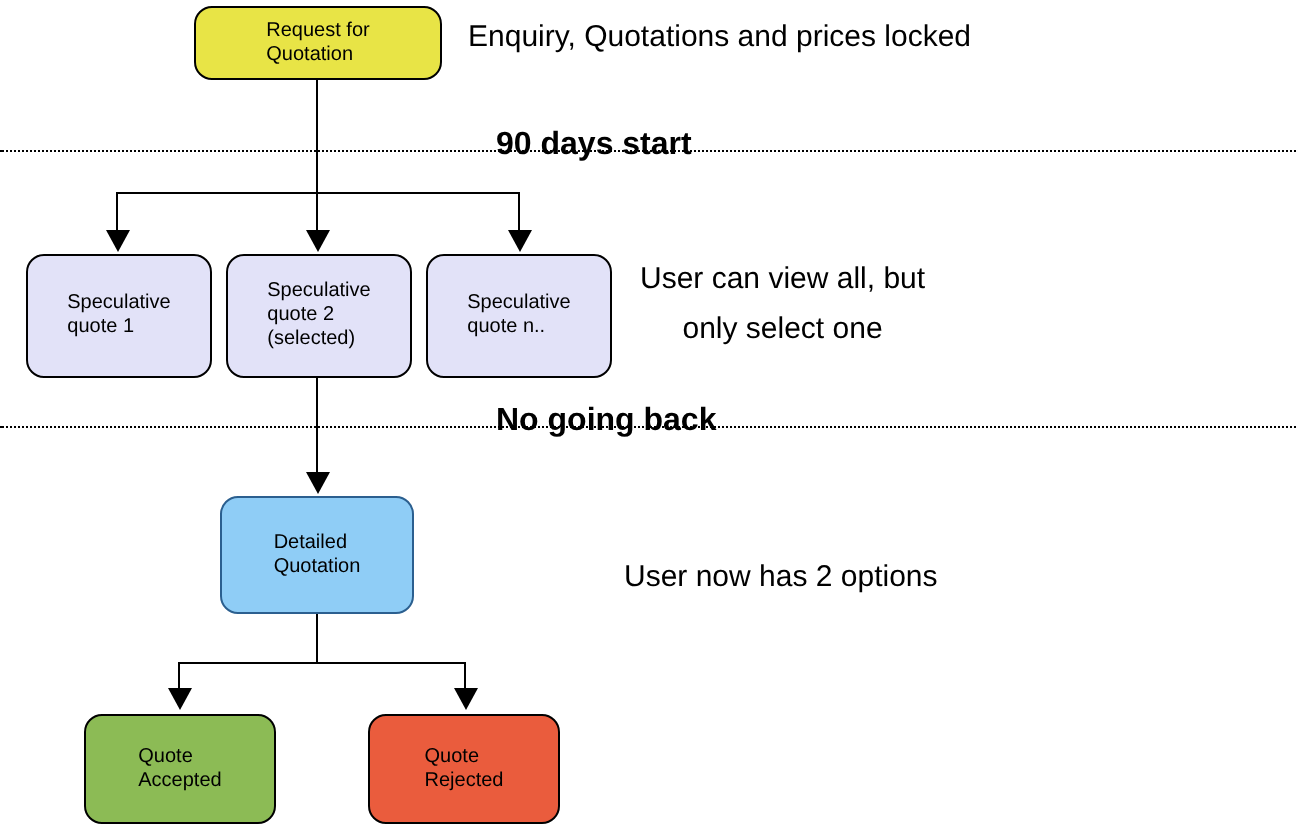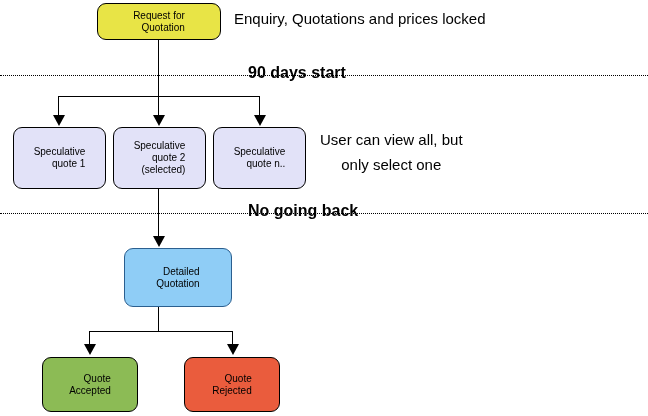--- a/index.html
+++ b/index.html
@@ -18,21 +18,21 @@
 
   
   .node {
     position: absolute;
     box-sizing: border-box;
     border: 1px solid #000000;
     border-radius: 9px;
     display: flex;
     align-items: center;
     justify-content: center;
-    text-align: right;
+    text-align: left;
     color: #000000;
     font-size: 10px;
     line-height: 12px;
     letter-spacing: 0px;
     z-index: 5;
   }
   .node span { display: block; white-space: pre-line; }
 
   .node-rfq {
     left: 97px; top: 3px; width: 124px; height: 37px;
@@ -42,21 +42,21 @@
   .node-spec {
     background: #e2e2f8;
     border-color: #000000;
     top: 127px; height: 62px; width: 93px;
   }
   .node-spec1 { left: 13px; }
   .node-spec2 { left: 113px; }
   .node-spec3 { left: 213px; }
 
   .node-detailed {
-    left: 124px; top: 248px; width: 108px; height: 59px;
+    left: 110px; top: 248px; width: 97px; height: 59px;
     background: #8fcdf6;
     border-color: #2b5f8f;
   }
   .node-accepted {
     left: 42px; top: 357px; width: 96px; height: 55px;
     background: #8cbb55;
     border-color: #000000;
   }
   .node-rejected {
     left: 184px; top: 357px; width: 96px; height: 55px;
@@ -178,14 +178,15 @@
 Accepted</span>
   </div>
   <div class="node node-rejected">
     <span>Quote
 Rejected</span>
   </div>
 
   <div class="note note-1">Enquiry, Quotations and prices locked</div>
   <div class="note note-2">User can view all, but
 only select one</div>
+  <div class="note note-3">User now has 2 options</div>
 
 </div>
 
 </body></html>

